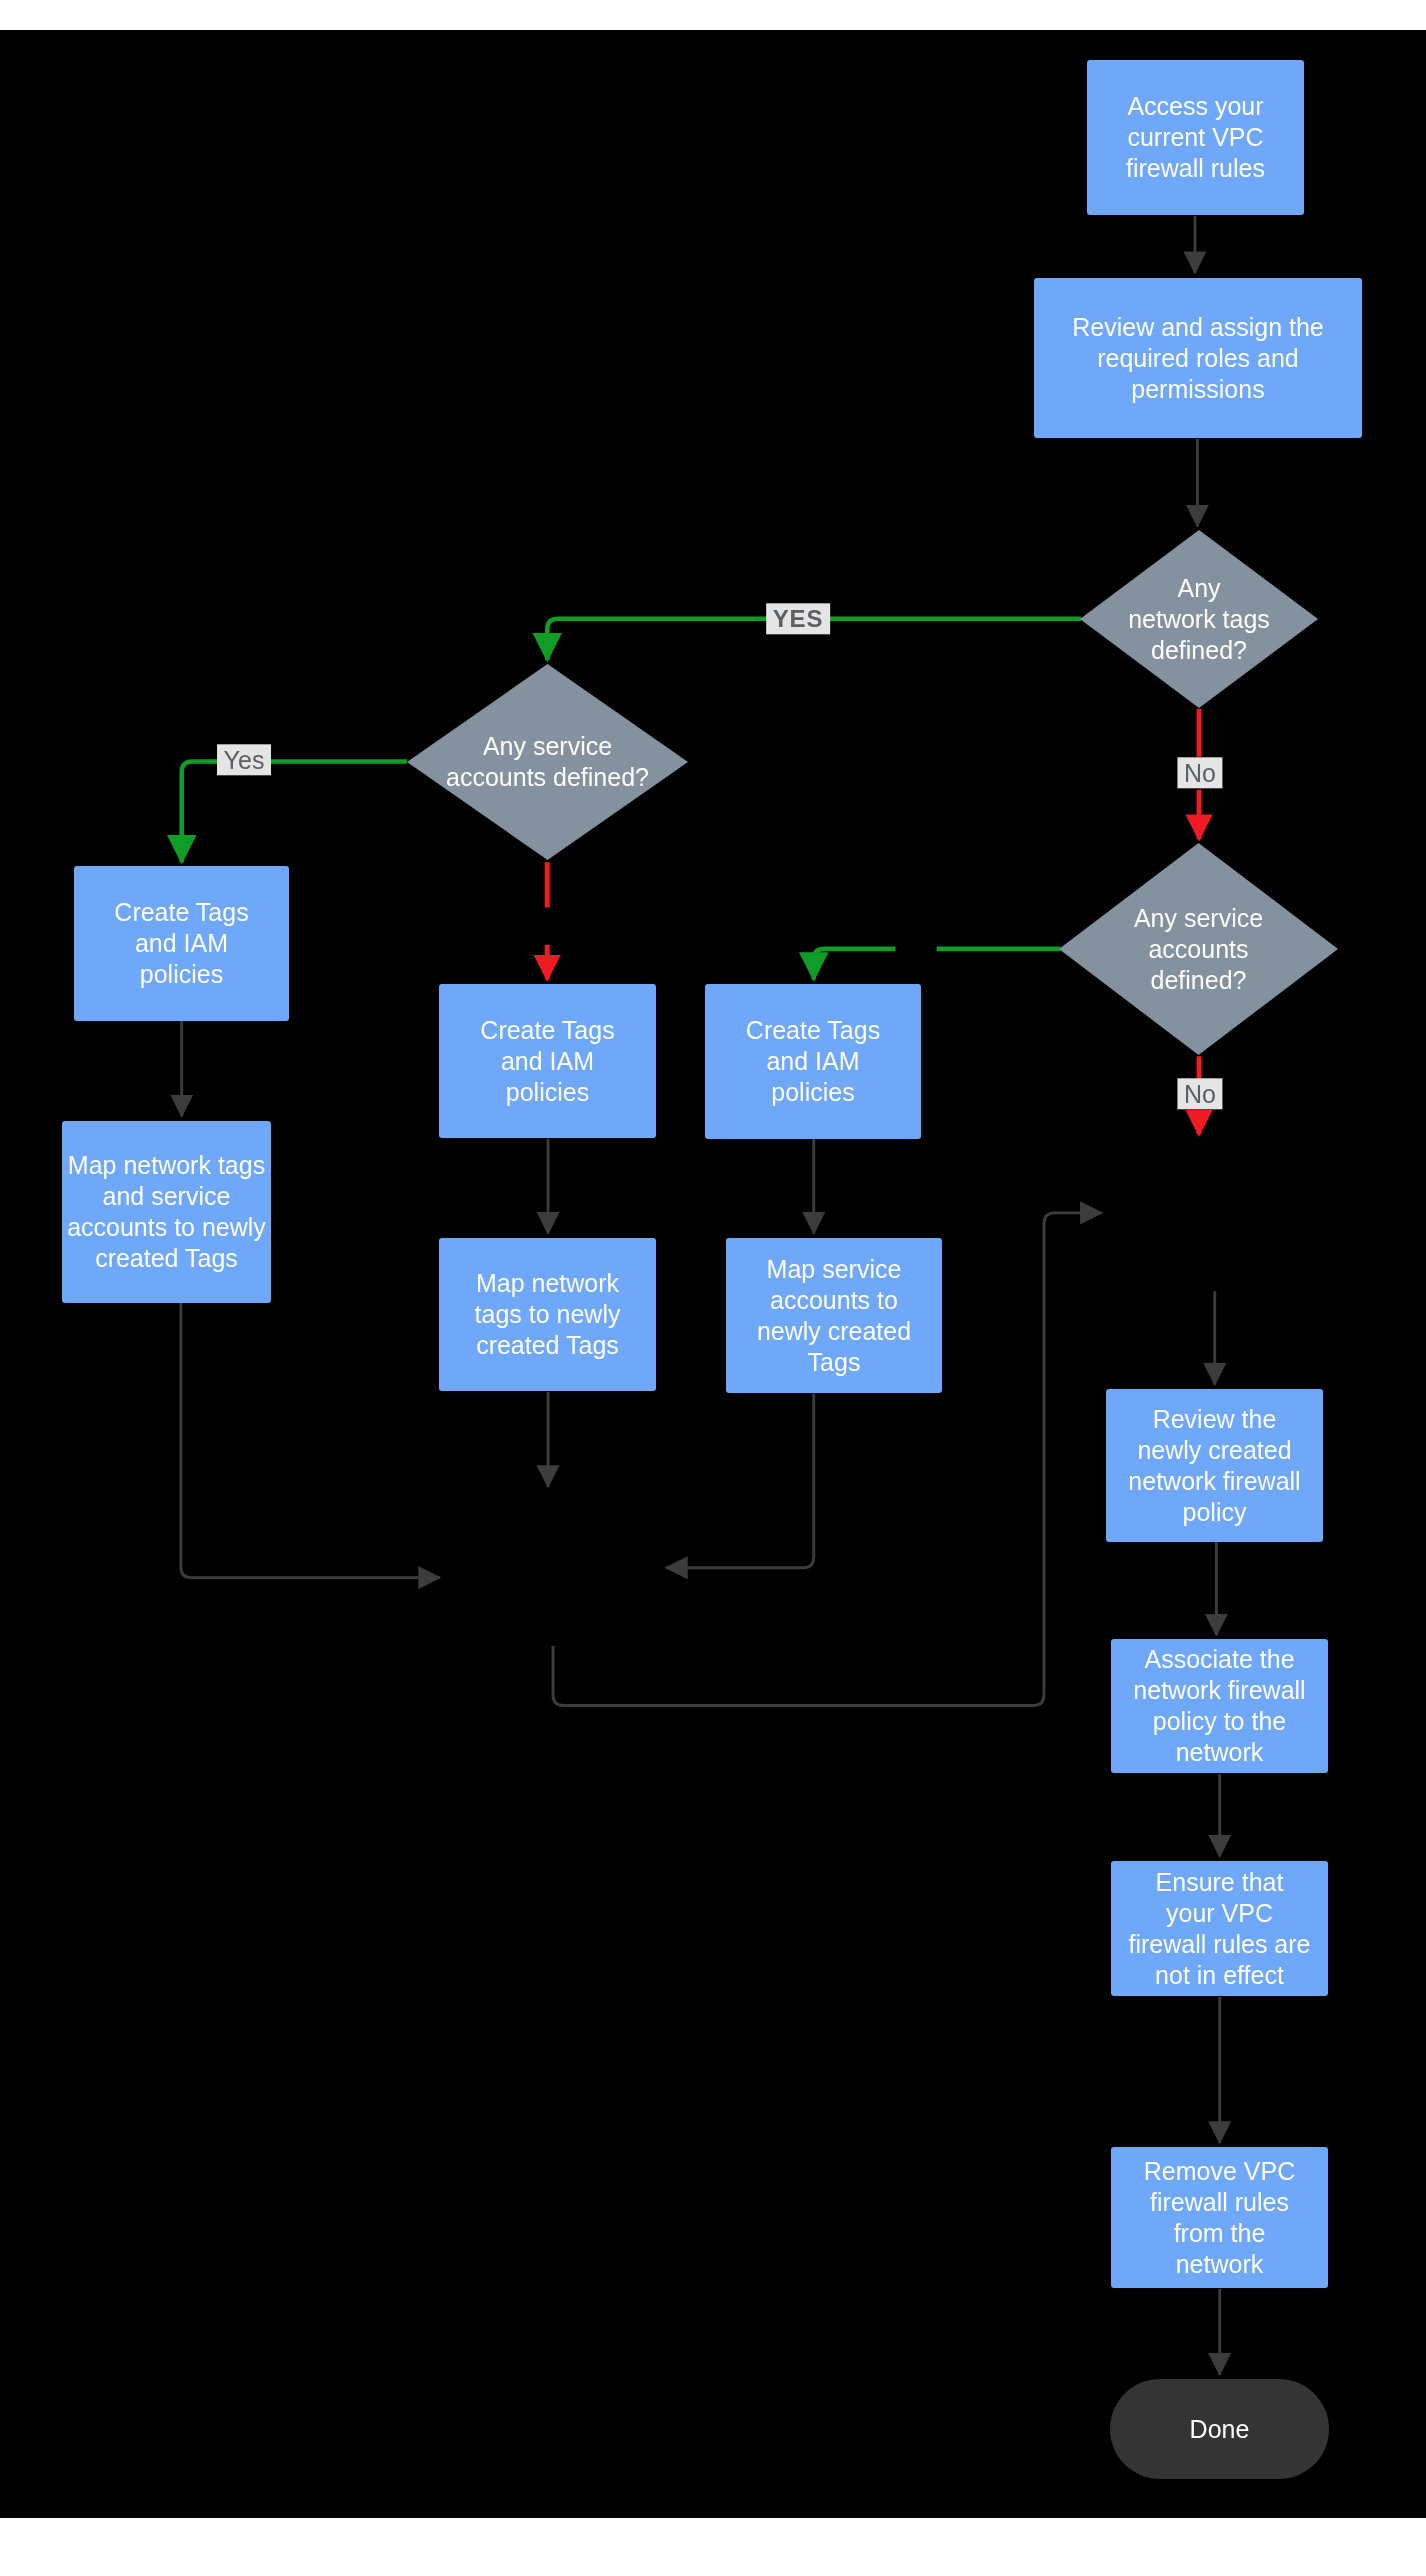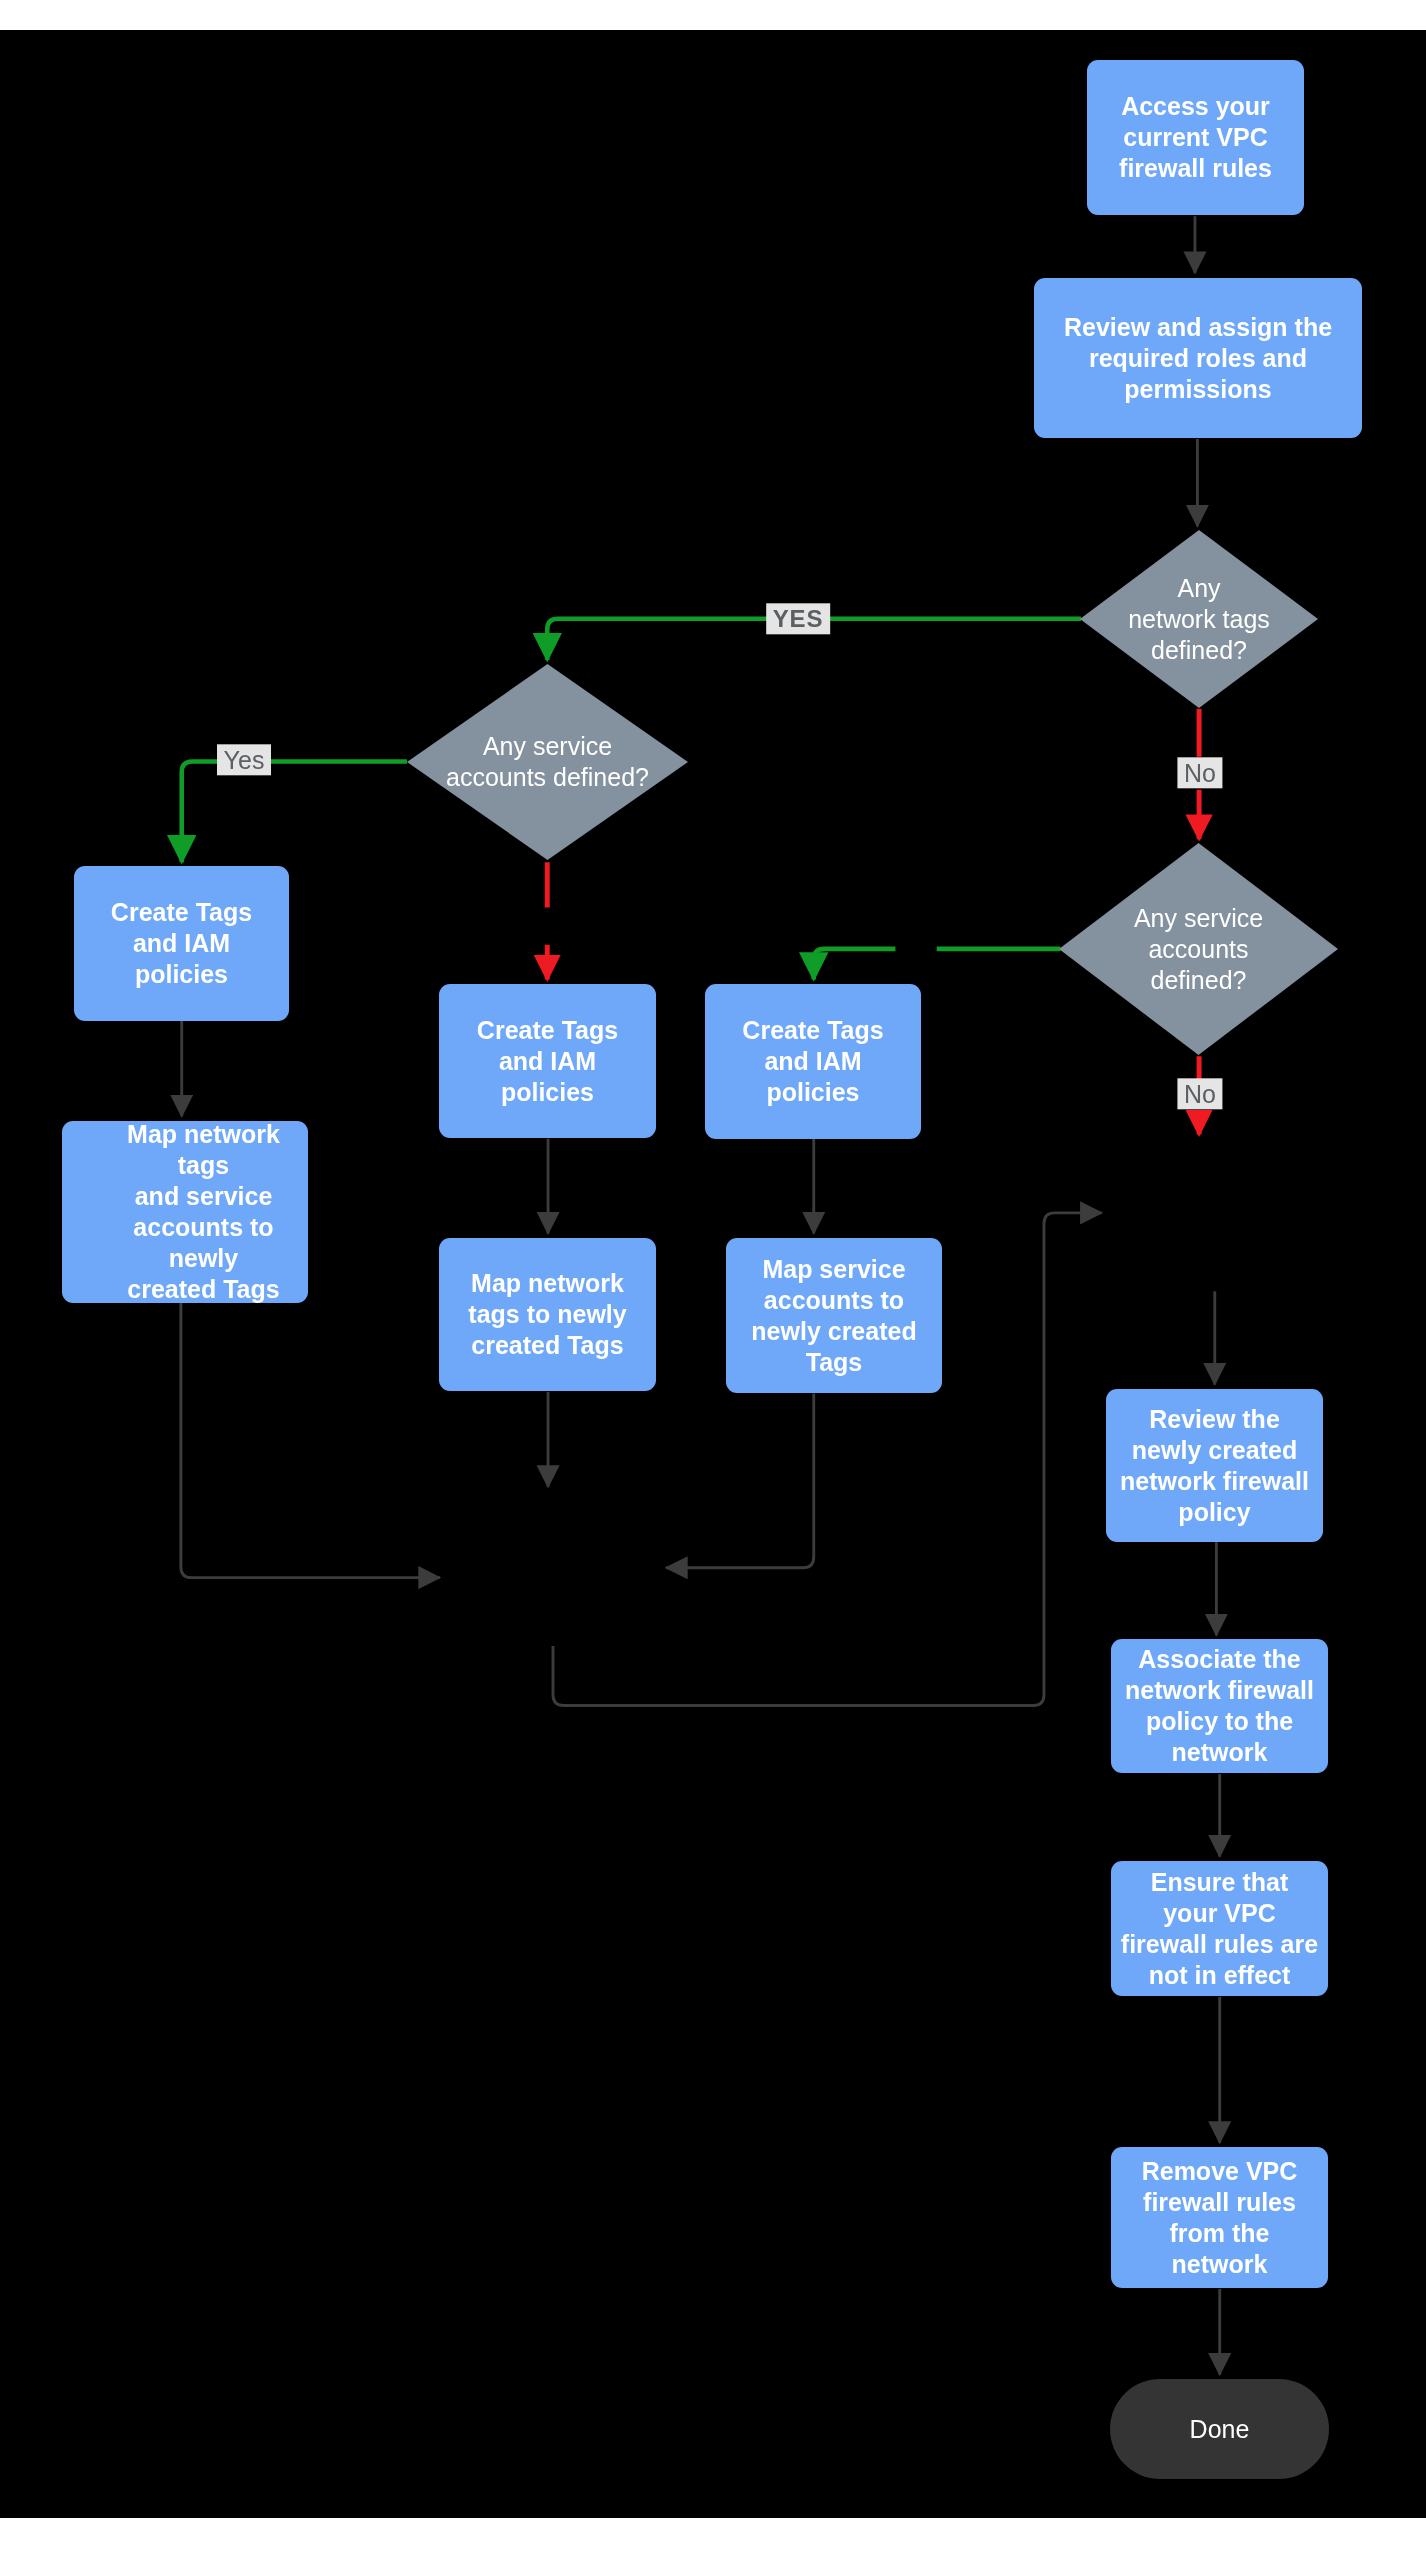--- a/index.html
+++ b/index.html
@@ -9,21 +9,21 @@
   }
   .frame-bar{position:absolute;left:0;width:1427px;background:#ffffff;}
   #top-bar{top:0;height:30px;}
   #bottom-bar{top:2518px;height:58px;}
   svg.connectors{position:absolute;left:0;top:0;}
   .node{
     position:absolute;display:flex;align-items:center;justify-content:center;
     text-align:center;color:#ffffff;font-size:25px;line-height:31px;
     white-space:pre-line;
   }
-  .process{background:#6FA8F8;border-radius:11px;font-weight:bold;}
+  .process{background:#6FA8F8;border-radius:3px;}
   .decision{background:#84919E;clip-path:polygon(50% 0,100% 50%,50% 100%,0 50%);}
   .terminal{background:#343434;border-radius:51px;}
   .edge-label{
     position:absolute;transform:translate(-50%,-50%);
     background:#e5e5e5;color:#5C6063;font-size:25px;line-height:28px;padding:1.7px 6.6px;
   }
   .edge-label.caps{font-weight:bold;font-size:24px;letter-spacing:0.8px;}
 </style>
 </head>
 <body>
@@ -84,21 +84,21 @@
 accounts defined?</div>
 
   <div class="node decision" style="left:1059px;top:843px;width:279px;height:212px;">Any service
 accounts
 defined?</div>
 
   <div class="node process" style="left:74px;top:866px;width:215px;height:155px;">Create Tags
 and IAM
 policies</div>
 
-  <div class="node process" style="left:62px;top:1121px;width:209px;height:182px;padding-left:37px;">Map network tags
+  <div class="node process" style="left:62px;top:1121px;width:209px;height:182px;">Map network tags
 and service
 accounts to newly
 created Tags</div>
 
   <div class="node process" style="left:439px;top:984px;width:217px;height:154px;">Create Tags
 and IAM
 policies</div>
 
   <div class="node process" style="left:439px;top:1238px;width:217px;height:153px;">Map network
 tags to newly

